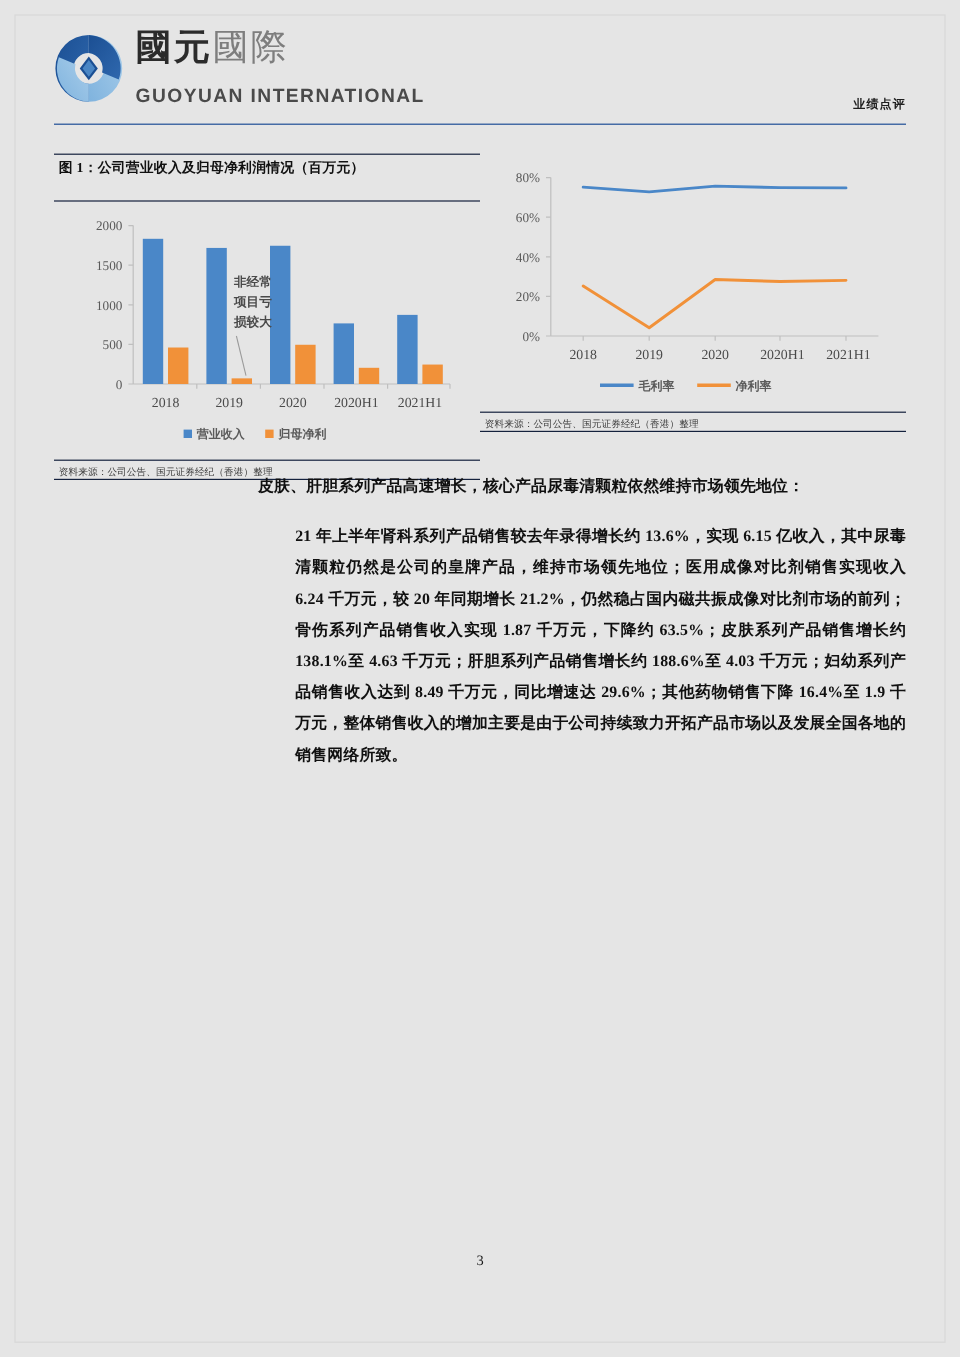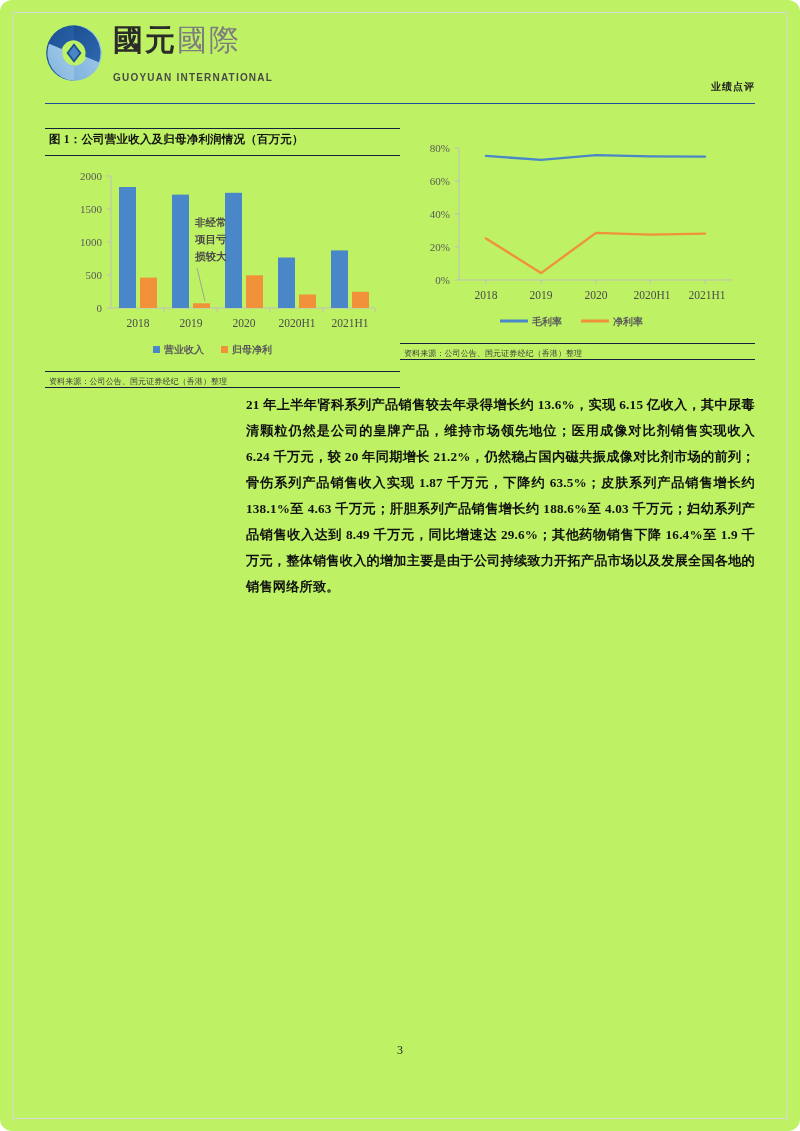--- a/index.html
+++ b/index.html
@@ -9,24 +9,23 @@
   }
   body {
     font-family: "Liberation Serif", "DejaVu Serif", serif;
     color: #000000;
   }
   .page {
     position: relative;
     width: 800px;
     height: 1131px;
     margin: 0 auto;
-    background: #bef264;
+    background: #e5e5e5;
     box-sizing: border-box;
     overflow: hidden;
-    border-radius: 12px;
   }
   
   .page-frame {
     position: absolute;
     left: 12px;
     top: 12px;
     width: 776px;
     height: 1107px;
     border: 1px solid #d8d8d8;
     box-sizing: border-box;
@@ -67,21 +66,21 @@
     line-height: 1.05;
     color: #2b2b2b;
     white-space: nowrap;
   }
   .logo-cn .light {
     color: #7e7e7e;
     font-weight: normal;
   }
   .logo-en {
     font-family: "Liberation Sans", sans-serif;
-    font-size: 10px;
+    font-size: 16px;
     font-weight: bold;
     letter-spacing: 1.2px;
     color: #4a4a4a;
     margin-top: 16px;
     white-space: nowrap;
   }
   .header-right {
     position: absolute;
     right: 0;
     top: 56px;
@@ -112,21 +111,21 @@
     width: 100%;
   }
   .fig-col {
     width: 355px;
     box-sizing: border-box;
   }
   .fig-title {
     font-size: 11.5px;
     font-weight: bold;
     color: #111;
-    padding: 3px 2px 8px 4px;
+    padding: 3px 2px 20px 4px;
     white-space: nowrap;
     letter-spacing: 0.2px;
   }
   .fig-rule-top {
     border-top: 1.4px solid #14213d;
   }
   .fig-rule-under {
     border-bottom: 1.4px solid #14213d;
   }
   .fig-body {
@@ -347,18 +346,19 @@
             <text class="legend-text" x="213" y="197">净利率</text>
           </svg>
         </div>
         <div class="fig-source fig-source-rule">资料来源：公司公告、国元证券经纪（香港）整理</div>
       </div>
 
     </div>
   </div>
 
   <div class="body-text">
+    <p class="para lead">皮肤、肝胆系列产品高速增长，核心产品尿毒清颗粒依然维持市场领先地位：</p>
     <p class="para bold">21 年上半年肾科系列产品销售较去年录得增长约 13.6%，实现 6.15 亿收入，其中尿毒清颗粒仍然是公司的皇牌产品，维持市场领先地位；医用成像对比剂销售实现收入 6.24 千万元，较 20 年同期增长 21.2%，仍然稳占国内磁共振成像对比剂市场的前列；骨伤系列产品销售收入实现 1.87 千万元，下降约 63.5%；皮肤系列产品销售增长约 138.1%至 4.63 千万元；肝胆系列产品销售增长约 188.6%至 4.03 千万元；妇幼系列产品销售收入达到 8.49 千万元，同比增速达 29.6%；其他药物销售下降 16.4%至 1.9 千万元，整体销售收入的增加主要是由于公司持续致力开拓产品市场以及发展全国各地的销售网络所致。</p>
   </div>
 
   <div class="page-number">3</div>
 
 </div>
 
 </body></html>

